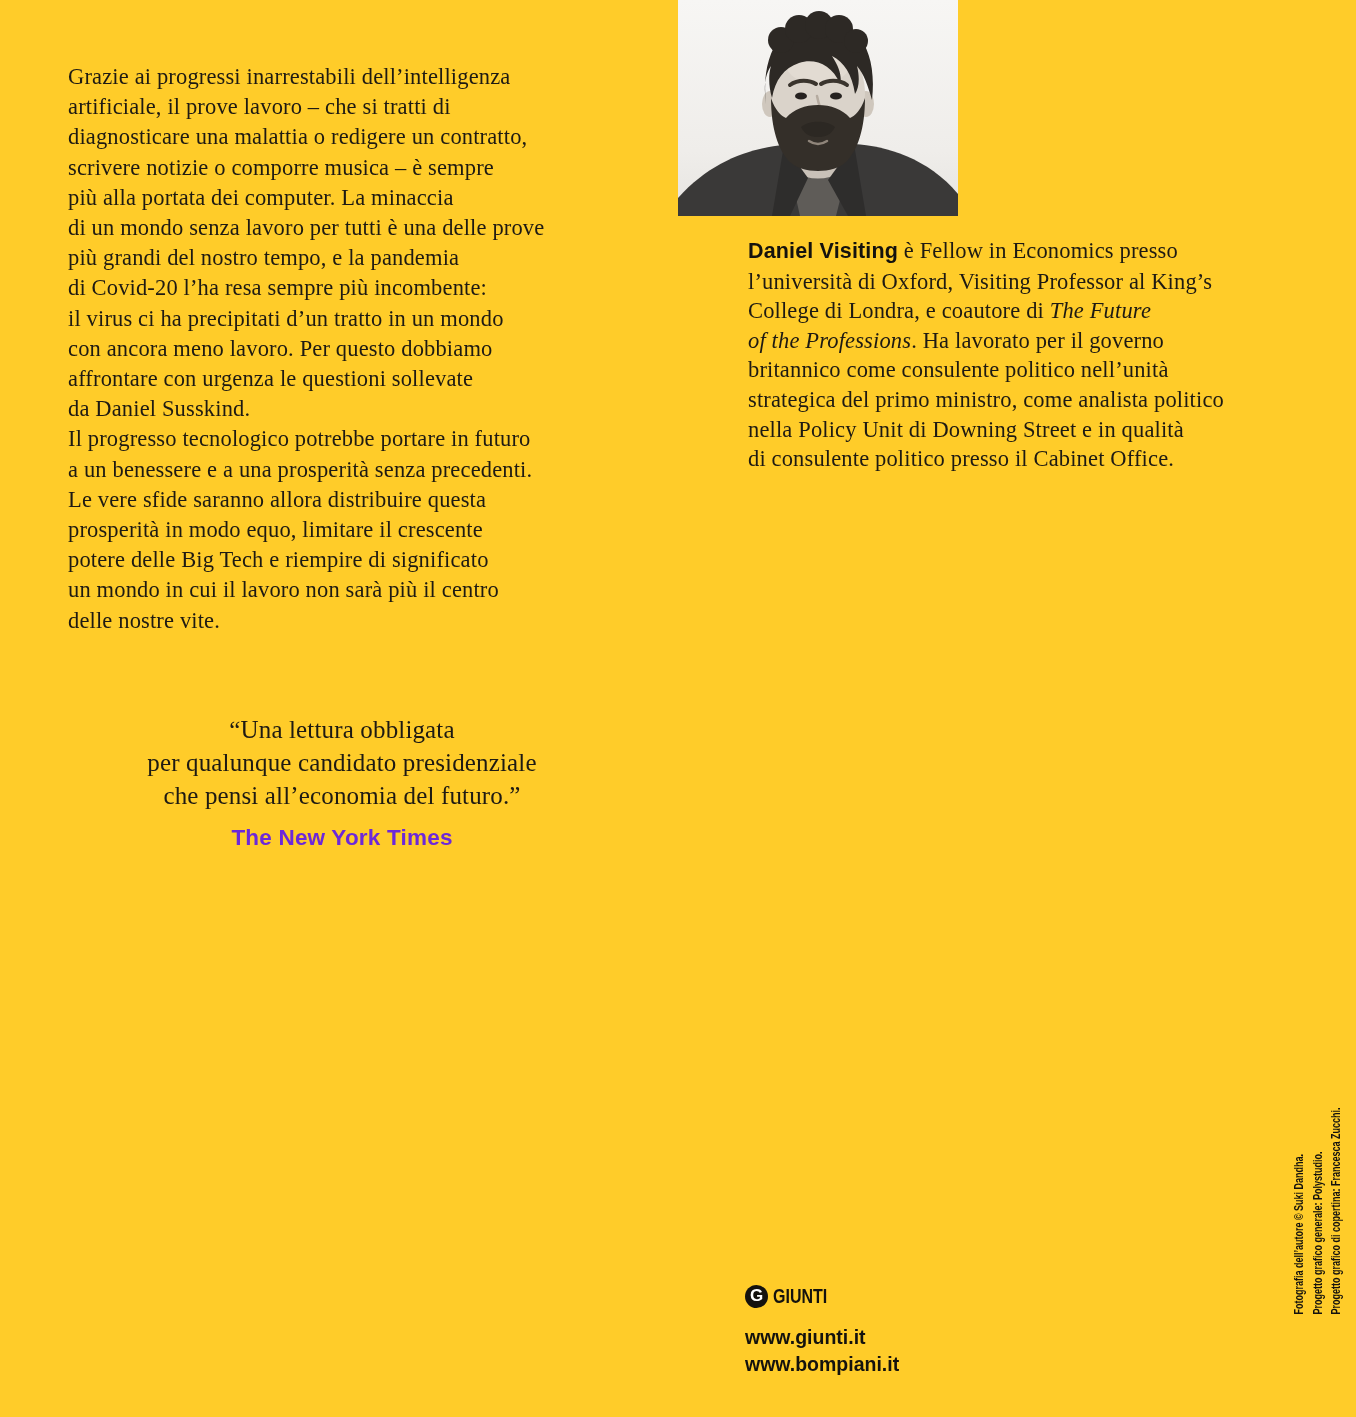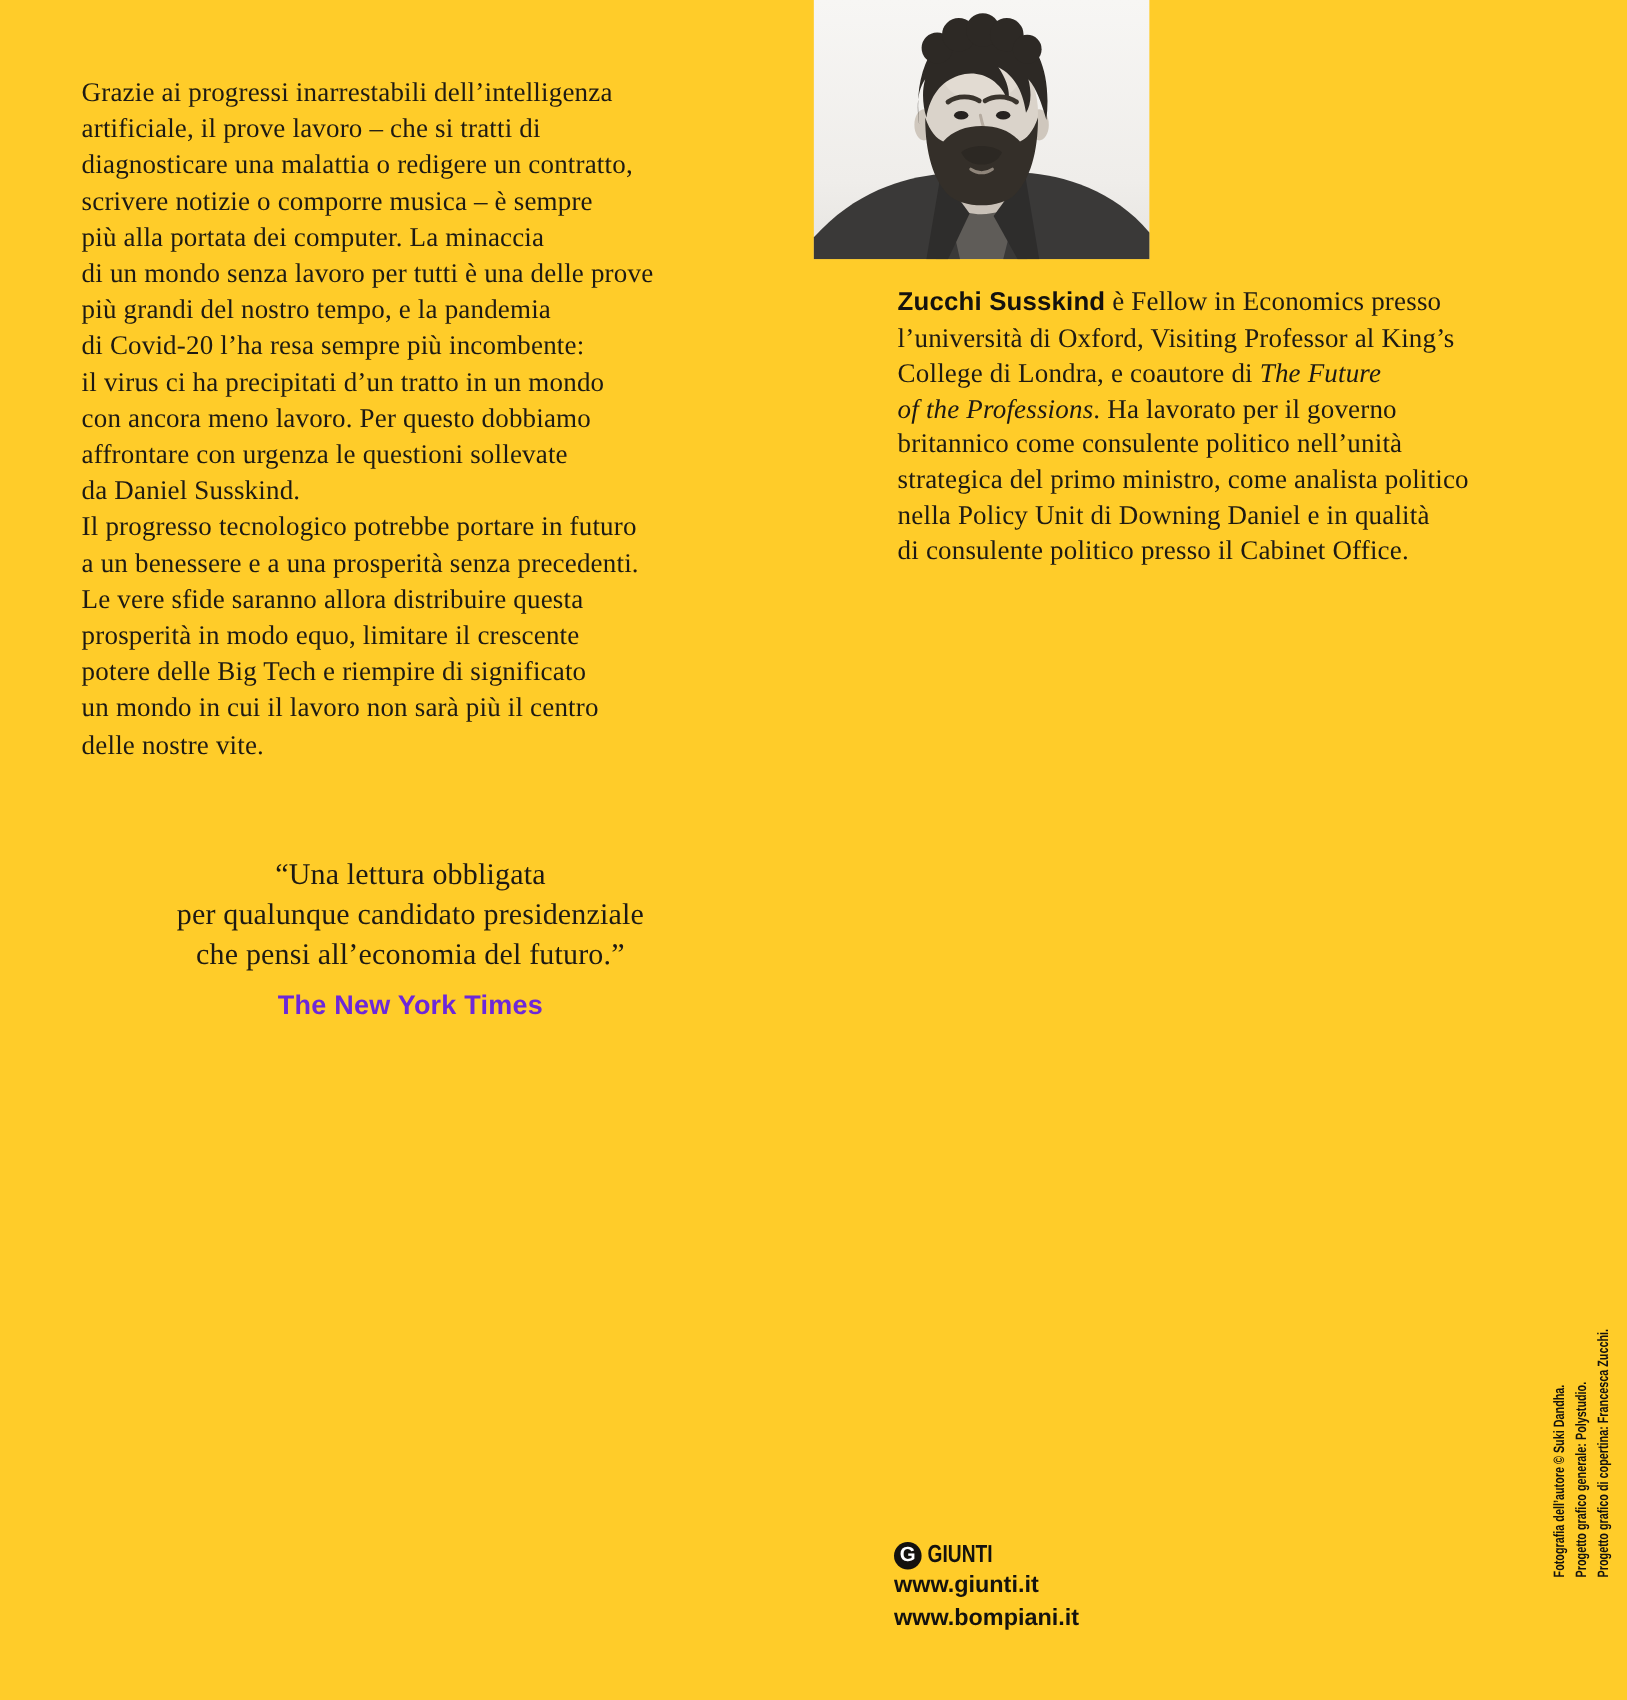--- a/index.html
+++ b/index.html
@@ -42,21 +42,21 @@
   .logo-circle{
     width:23px;height:23px;border-radius:50%;background:#14120e;
     display:flex;align-items:center;justify-content:center;
     font-weight:700;font-size:17px;color:#ffffff;flex:none;
   }
   .logo-text{
     font-weight:700;font-size:20.5px;letter-spacing:0;
     transform:scaleX(.78);transform-origin:left center;
   }
   .websites{
-    margin-top:0;font-family:"Liberation Sans",sans-serif;font-weight:700;
+    margin-top:16px;font-family:"Liberation Sans",sans-serif;font-weight:700;
     font-size:19.5px;line-height:27px;
   }
 
   .credits{
     position:absolute;right:10px;bottom:310px;
     transform-origin:100% 100%;
     transform:rotate(-90deg) scaleX(.72);
     font-family:"Liberation Sans",sans-serif;font-weight:700;
     font-size:12.5px;line-height:18.5px;color:#14120e;text-align:left;
   }
@@ -130,27 +130,27 @@
 
     <path d="M93 98 C93 128 100 150 112 162 C124 174 156 174 168 162 C180 150 187 128 187 98 C183 110 177 116 172 118 C164 109 153 105 140 105 C127 105 116 109 108 118 C103 116 97 110 93 98 Z" fill="#342f29"></path>
 
     <path d="M123 127 C131 120 149 120 157 127 C153 135 147 137 140 137 C133 137 127 135 123 127 Z" fill="#2c2823"></path>
 
     <path d="M131 141 C137 145 143 145 149 141" stroke="#8f857a" stroke-width="2.5" fill="none" stroke-linecap="round"></path>
   </svg>
 </div>
 
 <div class="bio">
-    <div class="line"><span class="seg-bold">Zucchi Susskind</span><span> è Fellow in Economics presso</span></div>
+    <div class="line"><span class="seg-bold">Daniel Visiting</span><span> è Fellow in Economics presso</span></div>
     <div class="line"><span>l’università di Oxford, Visiting Professor al King’s</span></div>
     <div class="line"><span>College di Londra, e coautore di </span><span class="seg-italic">The Future</span></div>
     <div class="line"><span class="seg-italic">of the Professions</span><span>. Ha lavorato per il governo</span></div>
     <div class="line"><span>britannico come consulente politico nell’unità</span></div>
     <div class="line"><span>strategica del primo ministro, come analista politico</span></div>
-    <div class="line"><span>nella Policy Unit di Downing Daniel e in qualità</span></div>
+    <div class="line"><span>nella Policy Unit di Downing Street e in qualità</span></div>
     <div class="line"><span>di consulente politico presso il Cabinet Office.</span></div>
   </div>
 
 <div class="quote">
   <div>
       <div class="line">“Una lettura obbligata</div>
       <div class="line">per qualunque candidato presidenziale</div>
       <div class="line">che pensi all’economia del futuro.”</div>
     </div>
   <div class="attribution">The New York Times</div>

